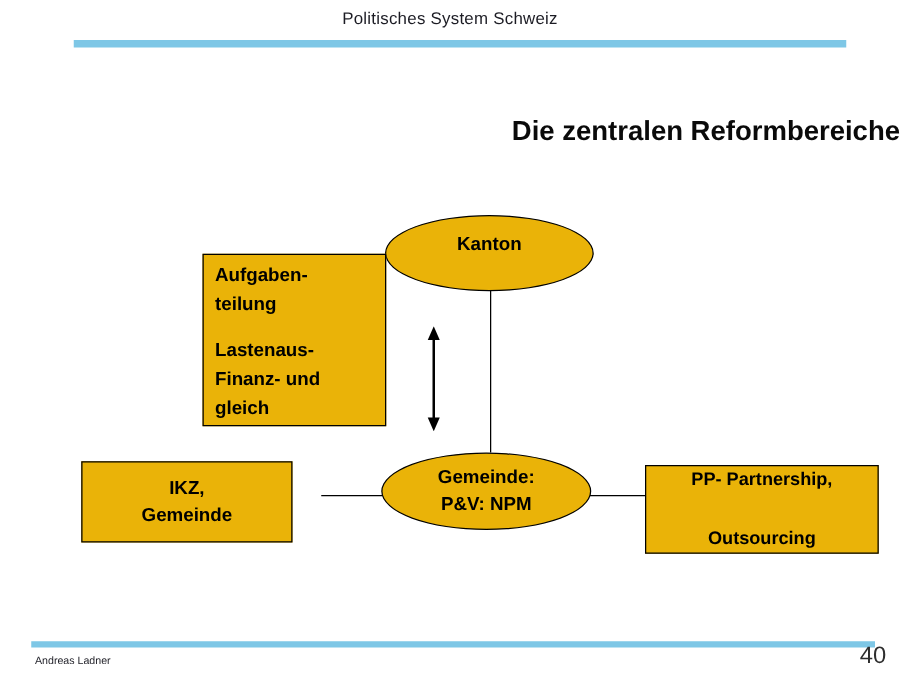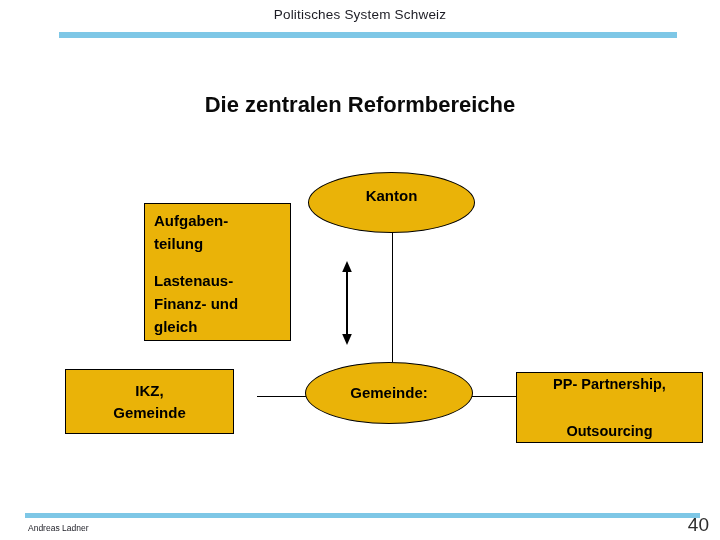--- a/index.html
+++ b/index.html
@@ -36,21 +36,21 @@
     left: 59px; top: 32px; width: 618px; height: 6px;
   }
   .accent-bar.bottom {
     left: 25px; top: 513px; width: 675px; height: 5px;
   }
   .slide-title {
     position: absolute;
     top: 92px;
     left: 0;
     width: 720px;
-    text-align: center;
+    text-align: right;
     font-size: 22px;
     font-weight: 700;
     color: #0a0a0a;
   }
   .shape {
     position: absolute;
     border: 1px solid #000000;
     background: #eab308;
     box-sizing: border-box;
     font-size: 15px;
@@ -63,21 +63,21 @@
     flex-direction: column;
     align-items: center;
     justify-content: center;
     text-align: center;
   }
   .kanton-ellipse {
     left: 308px; top: 172px; width: 167px; height: 61px;
   }
   .kanton-ellipse .label { transform: translateY(-7px); }
   .tasks-box {
-    left: 144px; top: 203px; width: 147px; height: 138px;
+    left: 162px; top: 203px; width: 147px; height: 138px;
     padding: 5px 4px 0 9px;
     line-height: 23px;
   }
   .tasks-spacer { height: 14px; }
   .ikz-box {
     left: 65px; top: 369px; width: 169px; height: 65px;
   }
   .gemeinde-ellipse {
     left: 305px; top: 362px; width: 168px; height: 62px;
   }
@@ -152,20 +152,21 @@
 
   <div class="shape center-text ikz-box">
     <span>IKZ,</span>
     <span>Gemeinde</span>
   </div>
 
   <div class="hline left"></div>
 
   <div class="shape ellipse center-text gemeinde-ellipse">
     <span>Gemeinde:</span>
+    <span>P&amp;V: NPM</span>
   </div>
 
   <div class="hline right"></div>
 
   <div class="shape center-text pp-box">
     <span>PP- Partnership,</span>
     <span>Outsourcing</span>
   </div>
 
   <div class="accent-bar bottom"></div>

